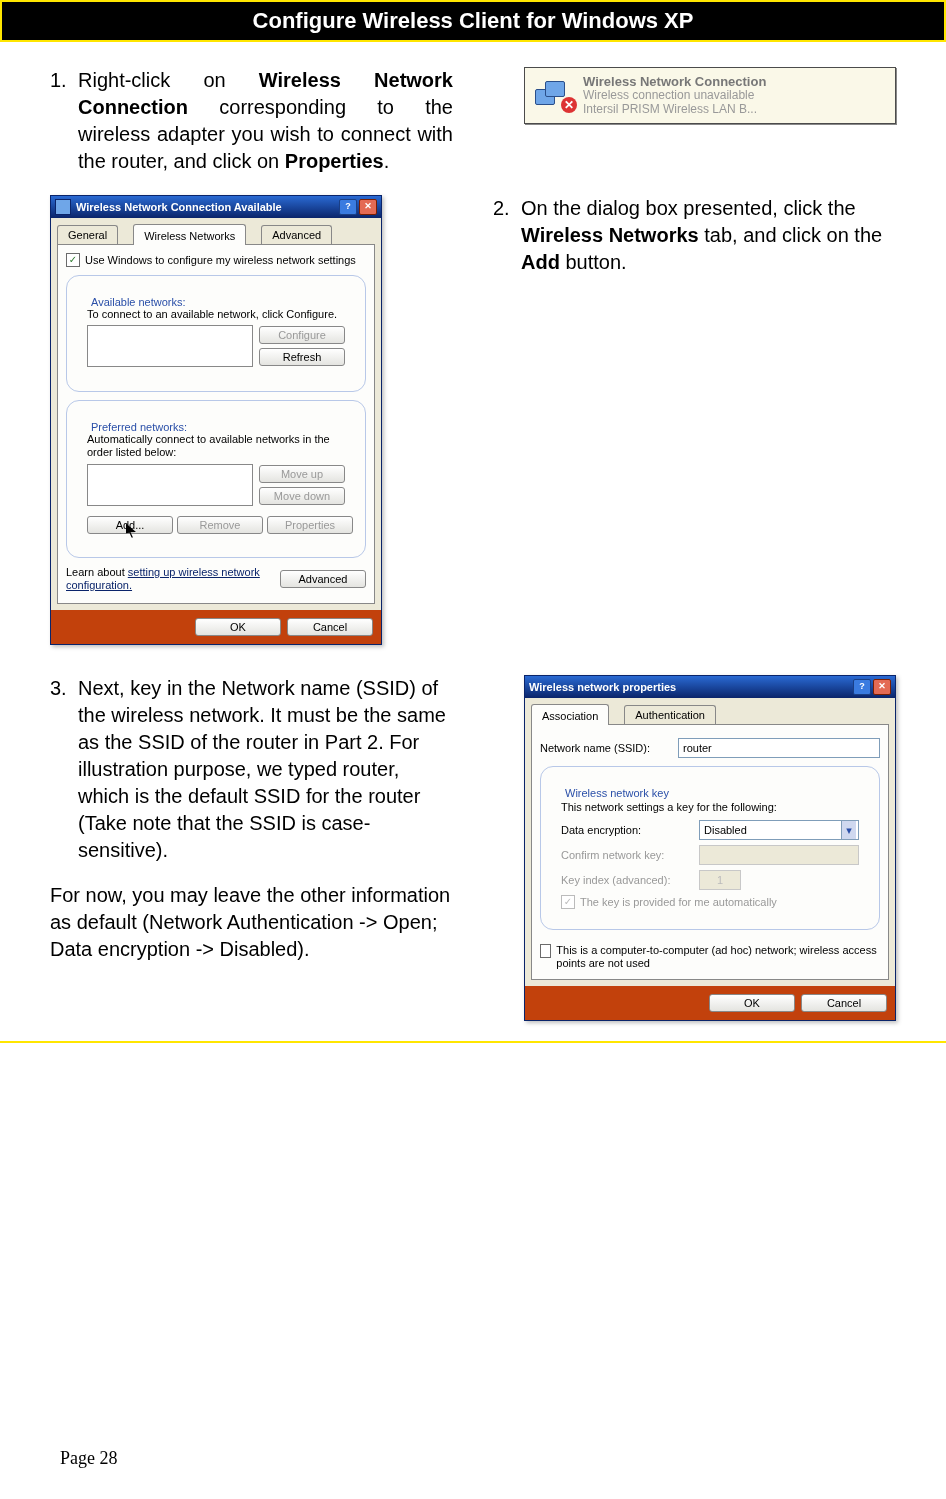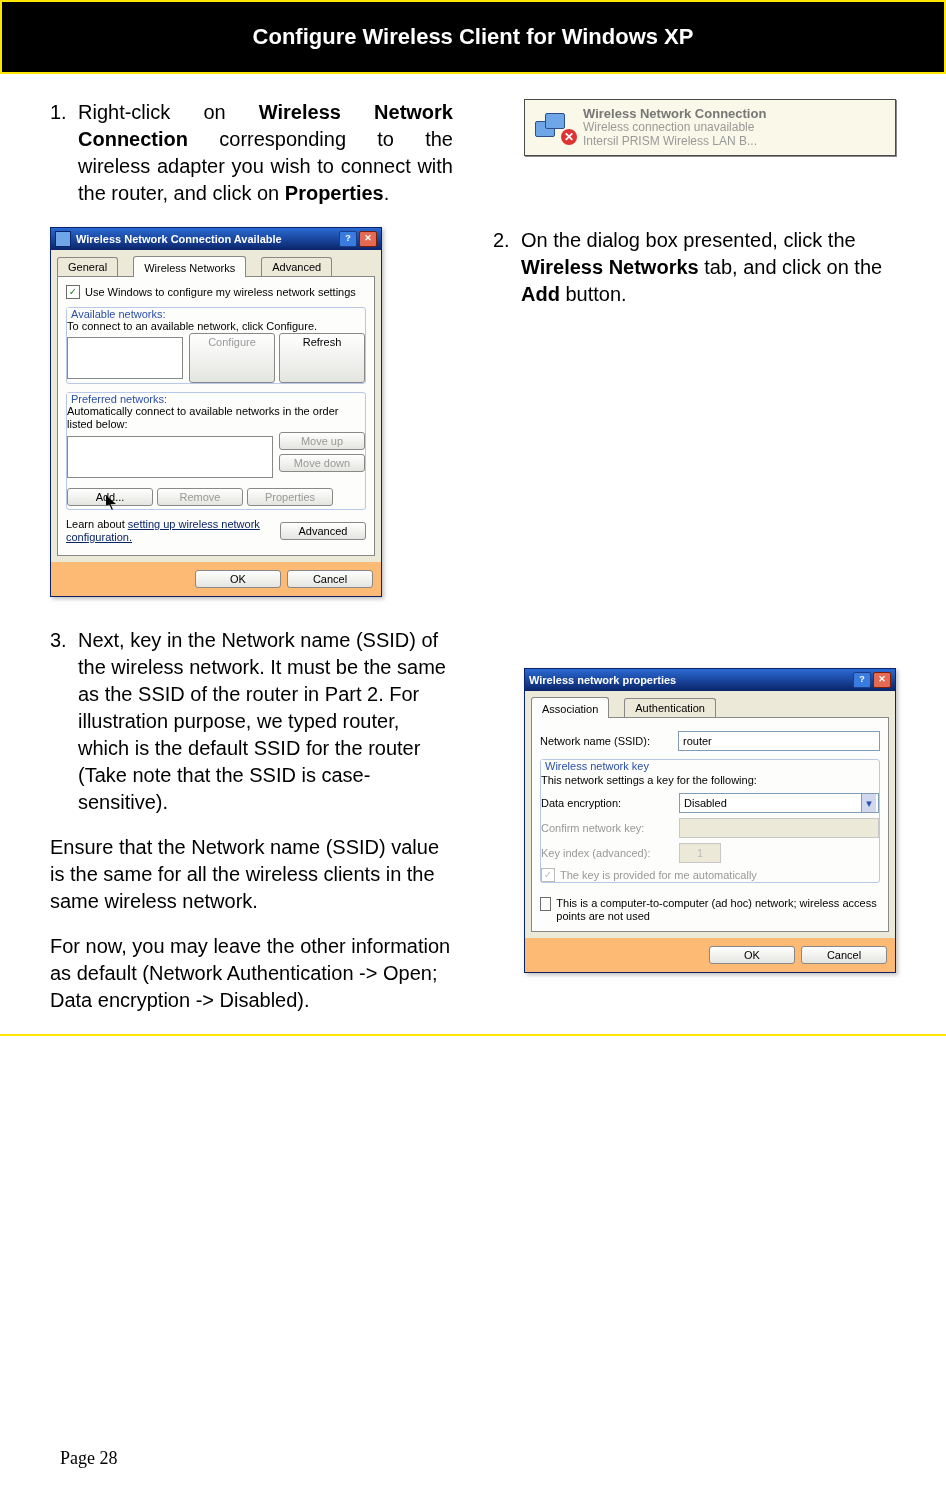--- a/index.html
+++ b/index.html
@@ -1,18 +1,18 @@
 <!DOCTYPE html>
 <html><head>
 <meta charset="utf-8">
 <style>
   html,body{margin:0;padding:0;background:#fff;font-family:"Segoe UI",Tahoma,Arial,sans-serif;color:#000}
   .page{width:946px;min-height:1499px;margin:0 auto;box-sizing:border-box;padding:0 50px 20px 50px;position:relative}
   .banner{margin:0 -50px 25px -50px;border:2px solid #ffe600}
-  .banner-inner{background:#000;color:#fff;text-align:center;font-weight:bold;font-size:22px;padding:22px 10px}
+  .banner-inner{background:#000;color:#fff;text-align:center;font-weight:bold;font-size:22px;padding:6px 10px}
   .row{display:flex;gap:40px;margin-top:10px}
   .col{flex:1 1 50%}
   ol.steps{list-style:none;margin:0;padding:0;font-size:20px;line-height:1.35}
   ol.steps>li{display:flex}
   ol.steps>li>.num{width:28px;flex:0 0 28px}
   ol.steps>li>.body{flex:1}
   .just{text-align:justify}
   .b{font-weight:bold}
   .para{font-size:20px;line-height:1.35;margin-top:18px}
   .page-num{position:absolute;bottom:30px;left:60px;font-size:18px;font-family:"Times New Roman",serif}
@@ -38,27 +38,27 @@
   .titlebar .winbtn{width:16px;height:14px;margin-left:2px;background:#e46a54;border:1px solid #7a1d00;border-radius:2px;color:#fff;font-size:9px;text-align:center;line-height:12px}
   .titlebar .winbtn.help{background:#3a7be0;border-color:#1a3f86}
   .tabs{display:flex;align-items:flex-end;padding:6px 6px 0 6px;gap:16px}
   .tab{padding:3px 10px;border:1px solid #888;border-bottom:none;border-radius:3px 3px 0 0;background:#ece9d8;font-size:11px;position:relative;margin-right:-1px}
   .tab.active{background:#fdfdfb;z-index:2;border-color:#888;padding-top:5px;margin-bottom:-1px}
   .tabbody{margin:0 6px 6px 6px;border:1px solid #888;background:#fdfdfb;padding:8px}
   .xpbtn{display:inline-block;border:1px solid #888;background:linear-gradient(#fff,#e4e4e0);border-radius:3px;padding:2px 12px;font-size:11px;min-width:60px;text-align:center}
   .xpbtn.disabled{color:#999}
   .chk{display:inline-flex;align-items:center;gap:5px;font-size:11px}
   .chk .box{width:12px;height:12px;border:1px solid #6b6b6b;background:#fff;font-size:10px;text-align:center;line-height:11px;color:#2c7a2c}
-  .fieldset{border:1px solid #b8c8e8;border-radius:3px;margin:8px 0;padding:0}
+  .fieldset{border:1px solid #b8c8e8;border-radius:13px;margin:8px 0;padding:20px}
   .fieldset>.legend{margin-top:-15px;background:#fdfdfb;display:inline-block;padding:0 4px;color:#2a4fa8;font-size:11px}
   .listbox{border:1px solid #888;background:#fff;height:40px;margin:4px 0}
   .rowline{display:flex;justify-content:flex-end;gap:4px;margin:3px 0}
   .rowsplit{display:flex;justify-content:space-between;align-items:center;margin:3px 0;gap:8px}
   .link{color:#0a246a;text-decoration:underline}
-  .dlg-btns{display:flex;gap:6px;justify-content:flex-end;padding:8px;background:#fdba74}
+  .dlg-btns{display:flex;gap:6px;justify-content:flex-end;padding:8px;background:#c2410c}
 
   
   .formrow{display:flex;align-items:center;margin:5px 0;gap:8px}
   .formrow label{flex:0 0 130px;font-size:11px}
   .formrow.disabled label{color:#999}
   .txt{flex:1;border:1px solid #7f9db9;background:#fff;height:18px;padding:0 4px;font-size:11px;line-height:18px}
   .txt.disabled{background:#ece9d8;border-color:#c8c8c8}
   .sel{flex:1;border:1px solid #7f9db9;background:#fff;height:18px;padding:0 4px;font-size:11px;line-height:18px;position:relative}
   .sel::after{content:"▾";position:absolute;right:2px;top:0;width:14px;text-align:center;background:#cfd8ef;border-left:1px solid #7f9db9;color:#2a4fa8}
   .spin{width:40px;border:1px solid #c8c8c8;background:#ece9d8;height:18px;font-size:11px;text-align:center;line-height:18px;color:#bbb}
@@ -123,30 +123,30 @@
         <div class="tabbody">
           <div class="chk">
             <span class="box">✓</span>
             <span>Use Windows to configure my wireless network settings</span>
           </div>
           <div class="fieldset">
             <div class="legend">Available networks:</div>
             <div class="small">To connect to an available network, click Configure.</div>
             <div style="display:flex;gap:6px;align-items:stretch">
               <div class="listbox" style="flex:1"></div>
-              <div style="display:flex;flex-direction:row;gap:4px;justify-content:center">
+              <div style="display:flex;flex-direction:column;gap:4px;justify-content:center">
                 <span class="xpbtn disabled">Configure</span>
                 <span class="xpbtn">Refresh</span>
               </div>
             </div>
           </div>
           <div class="fieldset">
             <div class="legend">Preferred networks:</div>
             <div class="small">Automatically connect to available networks in the order listed below:</div>
-            <div style="display:flex;gap:6px;align-items:flex-start">
+            <div style="display:flex;gap:6px;align-items:center">
               <div class="listbox" style="flex:1"></div>
               <div style="display:flex;flex-direction:column;gap:4px;justify-content:center">
                 <span class="xpbtn disabled">Move up</span>
                 <span class="xpbtn disabled">Move down</span>
               </div>
             </div>
             <div class="rowline" style="justify-content:flex-start;margin-top:6px">
               <span class="xpbtn cursor">Add...</span>
               <span class="xpbtn disabled">Remove</span>
               <span class="xpbtn disabled">Properties</span>
@@ -178,21 +178,20 @@
   </div>
 
   <div class="row" style="margin-top:30px">
     <div class="col">
       <ol class="steps">
           <li>
         <span class="num">3.</span>
         <span class="body">Next, key in the Network name (SSID) of the wireless network. It must be the same as the SSID of the router in Part 2. For illustration purpose, we typed router, which is the default SSID for the router (Take note that the SSID is case-sensitive).</span>
       </li>
         </ol>
-      <div class="para">Ensure that the Network name (SSID) value is the same for all the wireless clients in the same wireless network.</div>
       <div class="para">For now, you may leave the other information as default (Network Authentication -&gt; Open; Data encryption -&gt; Disabled).</div>
     </div>
     <div class="col" style="display:flex;align-items:center;justify-content:flex-end">
       <div class="xpwin wide">
         <div class="titlebar">
           <span>Wireless network properties</span>
           <span class="sp"></span>
           <span class="winbtn help">?</span>
           <span class="winbtn">✕</span>
         </div>

